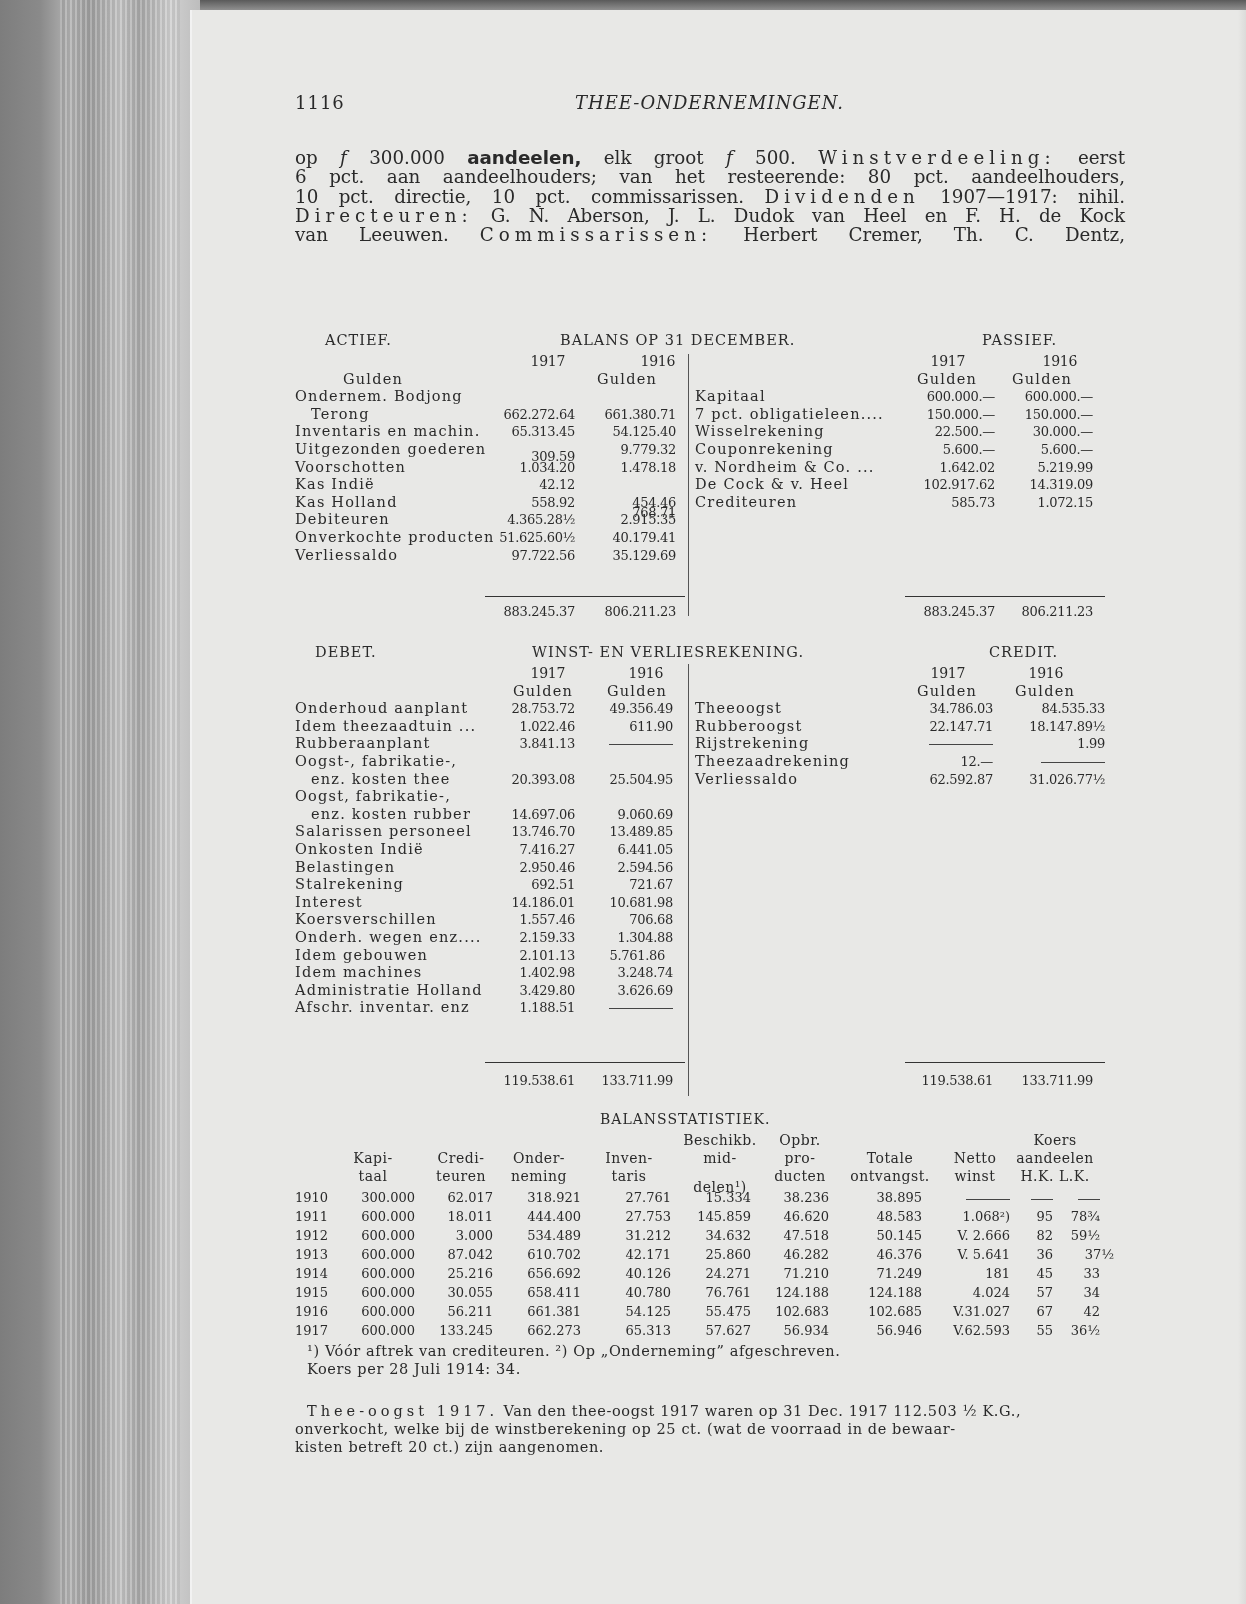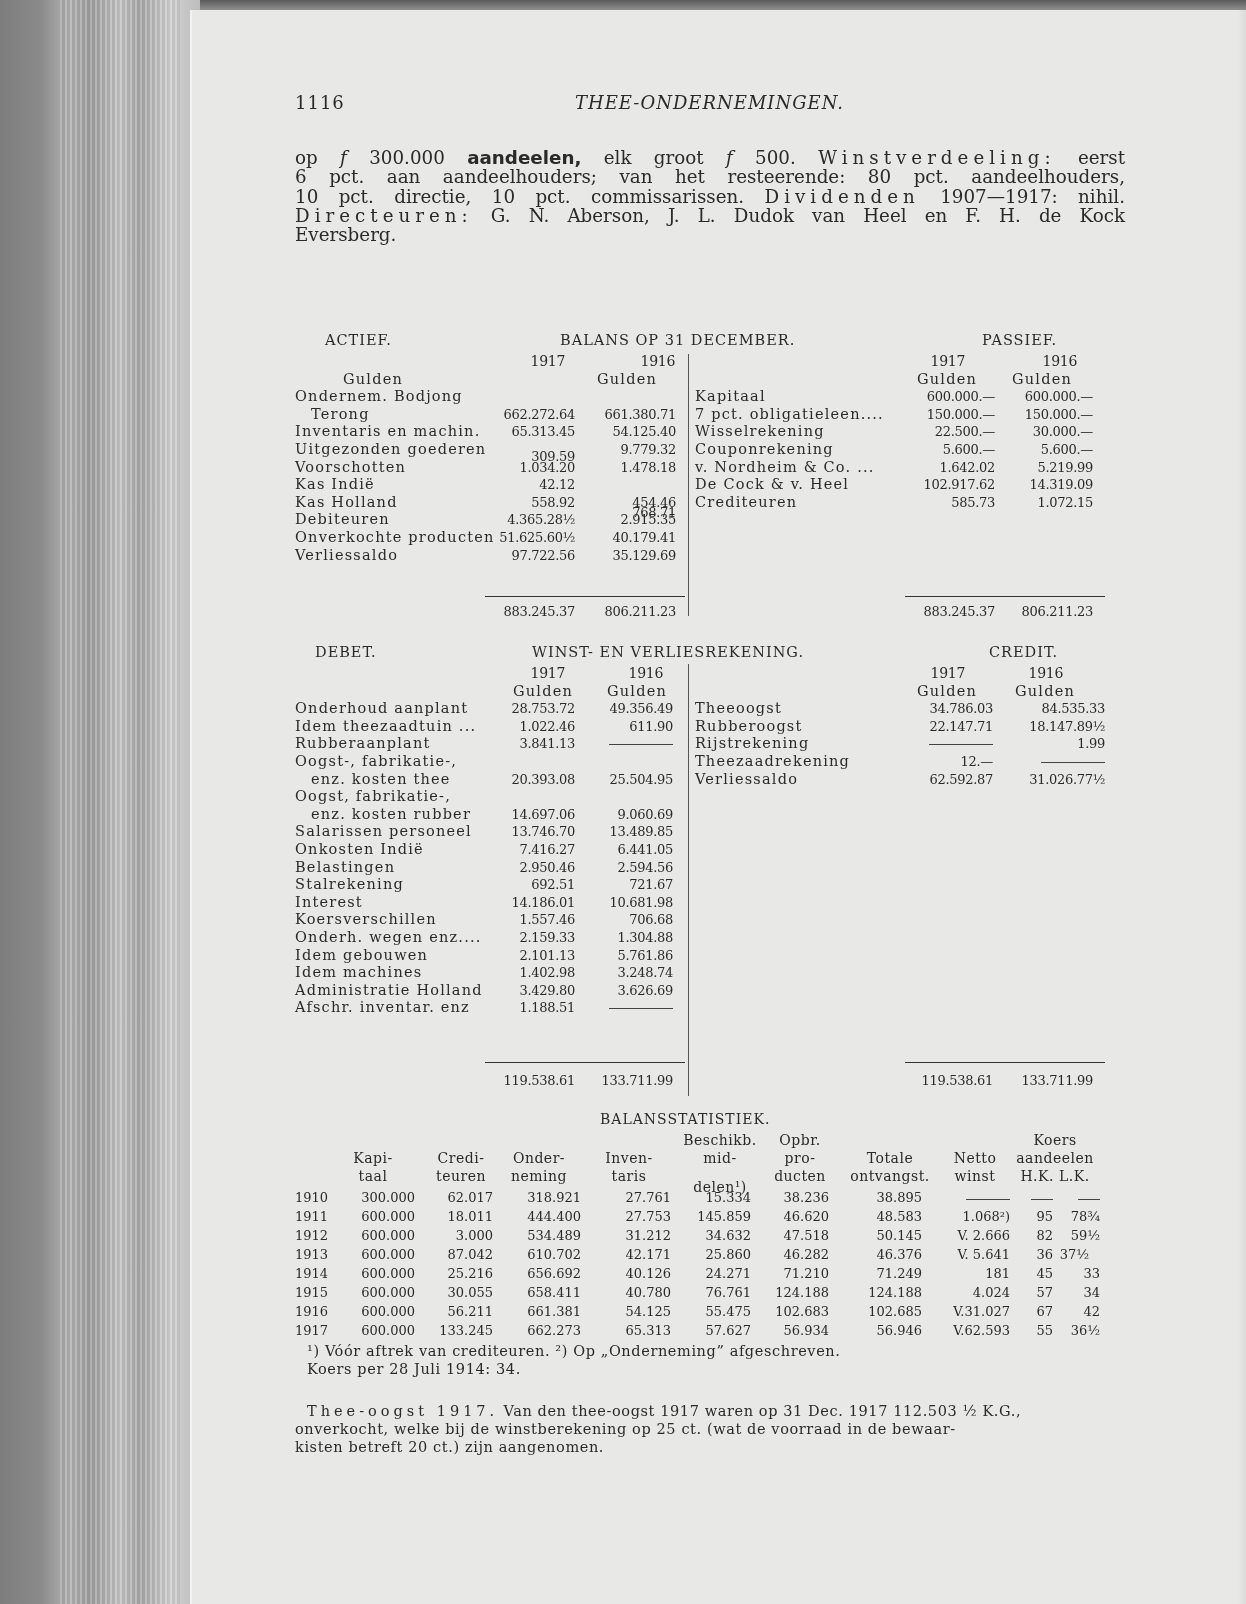--- a/index.html
+++ b/index.html
@@ -64,21 +64,21 @@
     <div class="abs running-head">
       <span class="page-num">1116</span>
       <span class="head-title">THEE-ONDERNEMINGEN.</span>
     </div>
 
     <div class="para">
       <span class="ln"><span>op </span><i>f</i><span> 300.000 </span><span class="bold-sans">aandeelen,</span><span> elk groot </span><i>f</i><span> 500. </span><span class="sp">Winstverdeeling:</span><span> eerst</span></span>
       <span class="ln">6 pct. aan aandeelhouders; van het resteerende: 80 pct. aandeelhouders,</span>
       <span class="ln"><span>10 pct. directie, 10 pct. commissarissen. </span><span class="sp">Dividenden</span><span> 1907—1917: nihil.</span></span>
       <span class="ln"><span class="sp">Directeuren:</span><span> G. N. Aberson, J. L. Dudok van Heel en F. H. de Kock</span></span>
-      <span class="ln last">Eversberg.</span>
+      <span class="ln"><span>van Leeuwen. </span><span class="sp">Commissarissen:</span><span> Herbert Cremer, Th. C. Dentz,</span></span>
     </div>
 
     <div class="hdr" style="left:30px;top:322px;">ACTIEF.</div>
     <div class="hdr" style="left:265px;top:322px;">BALANS OP 31 DECEMBER.</div>
     <div class="hdr" style="left:687px;top:322px;">PASSIEF.</div>
 
     <div class="vline" style="left:393px;top:344px;height:262px;"></div>
 
     <div class="tbl" style="left:0;top:343px;width:390px;">
       <div class="row">
@@ -282,21 +282,21 @@
             <span class="num" style="right: 12px;">706.68</span>
           </div>
           <div class="row">
             <span class="lbl" style="background: transparent;">Onderh. wegen enz....</span>
             <span class="num" style="right: 110px;">2.159.33</span>
             <span class="num" style="right: 12px;">1.304.88</span>
           </div>
           <div class="row">
             <span class="lbl" style="background: transparent;">Idem gebouwen</span>
             <span class="num" style="right: 110px;">2.101.13</span>
-            <span class="num" style="right: 12px;">5.761.86</span>
+            <span class="num" style="right: 20px;">5.761.86</span>
           </div>
           <div class="row">
             <span class="lbl" style="background: transparent;">Idem machines</span>
             <span class="num" style="right: 110px;">1.402.98</span>
             <span class="num" style="right: 12px;">3.248.74</span>
           </div>
           <div class="row">
             <span class="lbl" style="background: transparent;">Administratie Holland</span>
             <span class="num" style="right: 110px;">3.429.80</span>
             <span class="num" style="right: 12px;">3.626.69</span>
@@ -431,21 +431,21 @@
             <span class="c" style="left: 0px;">1913</span>
             <span class="c" style="right: 710px;">600.000</span>
             <span class="c" style="right: 632px;">87.042</span>
             <span class="c" style="right: 544px;">610.702</span>
             <span class="c" style="right: 454px;">42.171</span>
             <span class="c" style="right: 374px;">25.860</span>
             <span class="c" style="right: 296px;">46.282</span>
             <span class="c" style="right: 203px;">46.376</span>
             <span class="c" style="right: 115px;">V. 5.641</span>
             <span class="c" style="right: 72px;">36</span>
-            <span class="c" style="right: 36px; text-align: center;">37½</span>
+            <span class="c" style="right: 11px; text-align: center;">37½</span>
           </div>
           <div class="r" style="top: 134px; left: 0px; width: 830px;">
             <span class="c" style="left: 0px;">1914</span>
             <span class="c" style="right: 710px;">600.000</span>
             <span class="c" style="right: 632px;">25.216</span>
             <span class="c" style="right: 544px;">656.692</span>
             <span class="c" style="right: 454px;">40.126</span>
             <span class="c" style="right: 374px;">24.271</span>
             <span class="c" style="right: 296px;">71.210</span>
             <span class="c" style="right: 203px;">71.249</span>

